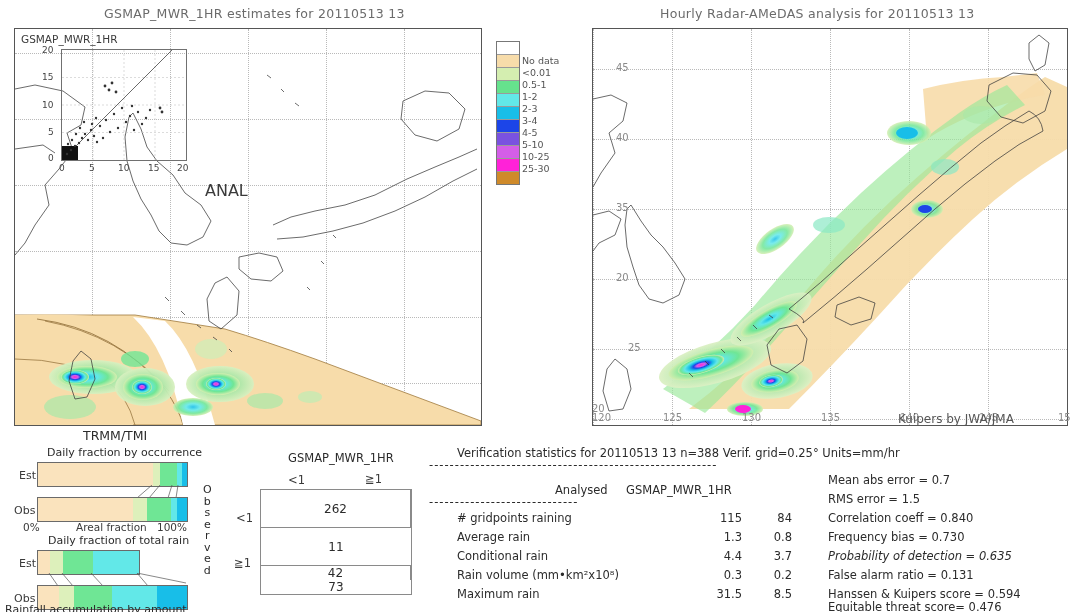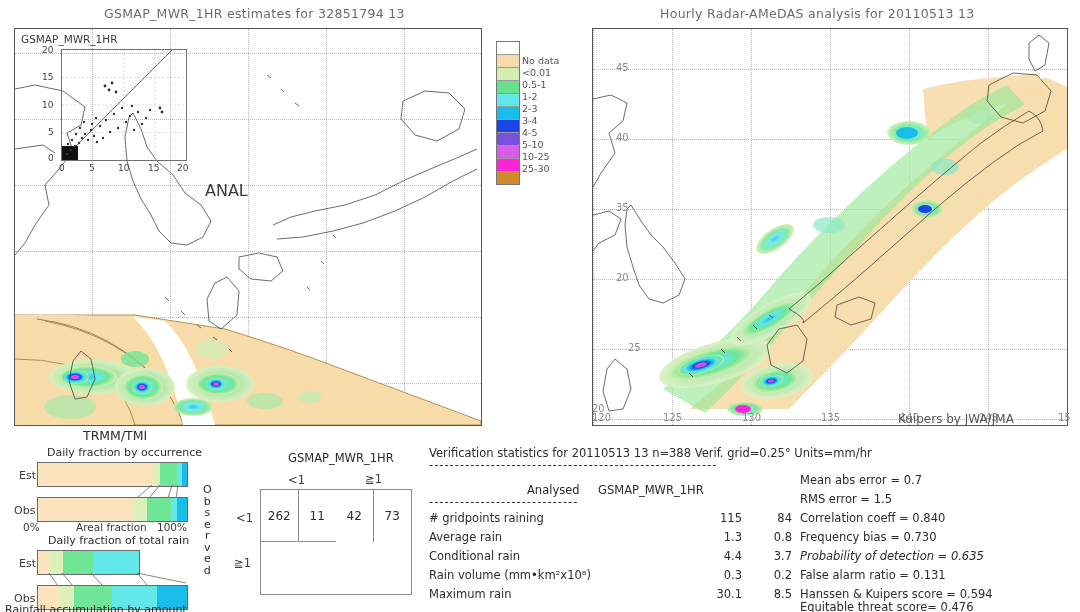--- a/index.html
+++ b/index.html
@@ -30,38 +30,38 @@
   .inset{position:absolute;border:1px solid #707070;background:transparent;}
   .ipt{position:absolute;font-size:9px;color:#444;}
 
   
   .bar{position:absolute;border:1px solid #6a6a6a;display:flex;height:23px;}
   .seg{height:100%;}
   .cap{font-size:11px;color:#2b2b2b;white-space:nowrap;}
 
   
   .ctab{position:absolute;border:1px solid #8a8a8a;display:grid;
-        grid-template-columns:1fr 1fr 1fr 1fr;grid-template-rows:1fr 1fr;}
+        grid-template-columns:1fr;grid-template-rows:1fr 1fr;}
   .ccell{border-right:1px solid #8a8a8a;border-bottom:1px solid #8a8a8a;
          display:flex;align-items:center;justify-content:center;
          font-size:12px;color:#2b2b2b;}
   .ccell.r{border-right:none;}
   .ccell.b{border-bottom:none;}
 
   
-  .stat{position:absolute;font-size:11.5px;color:#2b2b2b;white-space:nowrap;}
+  .stat{position:absolute;font-size:11.5px;color:#2b2b2b;white-space:nowrap;margin-left:28px;}
   .dash{position:absolute;font-size:11.5px;color:#2b2b2b;letter-spacing:1.0px;white-space:nowrap;}
   .num{position:absolute;font-size:11.5px;color:#2b2b2b;text-align:right;white-space:nowrap;}
   .vstack{position:absolute;display:flex;flex-direction:column;
           align-items:center;font-size:11px;color:#2b2b2b;line-height:11.5px;}
 </style>
 </head>
 <body>
 
-<div class="abs ttl" style="left:104px;top:6px;">GSMAP_MWR_1HR estimates for 32851794 13</div>
+<div class="abs ttl" style="left:104px;top:6px;">GSMAP_MWR_1HR estimates for 20110513 13</div>
 
 <div class="panel" style="left:14px;top:28px;width:466px;height:396px;">
 
   <div class="grid-v" style="left:77px;top:0;height:100%;"></div>
   <div class="grid-v" style="left:155px;top:0;height:100%;"></div>
   <div class="grid-v" style="left:233px;top:0;height:100%;"></div>
   <div class="grid-v" style="left:311px;top:0;height:100%;"></div>
   <div class="grid-v" style="left:389px;top:0;height:100%;"></div>
   <div class="grid-h" style="top:24px;left:0;width:100%;"></div>
   <div class="grid-h" style="top:90px;left:0;width:100%;"></div>
@@ -472,21 +472,21 @@
 
 <div class="stat" style="left:429px;top:549px;">Conditional rain</div>
 <div class="num" style="left:710px;top:549px;width:32px;">4.4</div>
 <div class="num" style="left:760px;top:549px;width:32px;">3.7</div>
 
 <div class="stat" style="left:429px;top:568px;">Rain volume (mm•km²x10⁸)</div>
 <div class="num" style="left:710px;top:568px;width:32px;">0.3</div>
 <div class="num" style="left:760px;top:568px;width:32px;">0.2</div>
 
 <div class="stat" style="left:429px;top:587px;">Maximum rain</div>
-<div class="num" style="left:705px;top:587px;width:37px;">30.1</div>
+<div class="num" style="left:705px;top:587px;width:37px;">31.5</div>
 <div class="num" style="left:760px;top:587px;width:32px;">8.5</div>
 
 <div class="stat" style="left:800px;top:473px;">Mean abs error = 0.7</div>
 <div class="stat" style="left:800px;top:492px;">RMS error = 1.5</div>
 <div class="stat" style="left:800px;top:511px;">Correlation coeff = 0.840</div>
 <div class="stat" style="left:800px;top:530px;">Frequency bias = 0.730</div>
 <div class="stat" style="left:800px;top:549px;font-style:italic;">Probability of detection = 0.635</div>
 <div class="stat" style="left:800px;top:568px;">False alarm ratio = 0.131</div>
 <div class="stat" style="left:800px;top:587px;">Hanssen &amp; Kuipers score = 0.594</div>
 <div class="stat" style="left:800px;top:600px;">Equitable threat score= 0.476</div>

